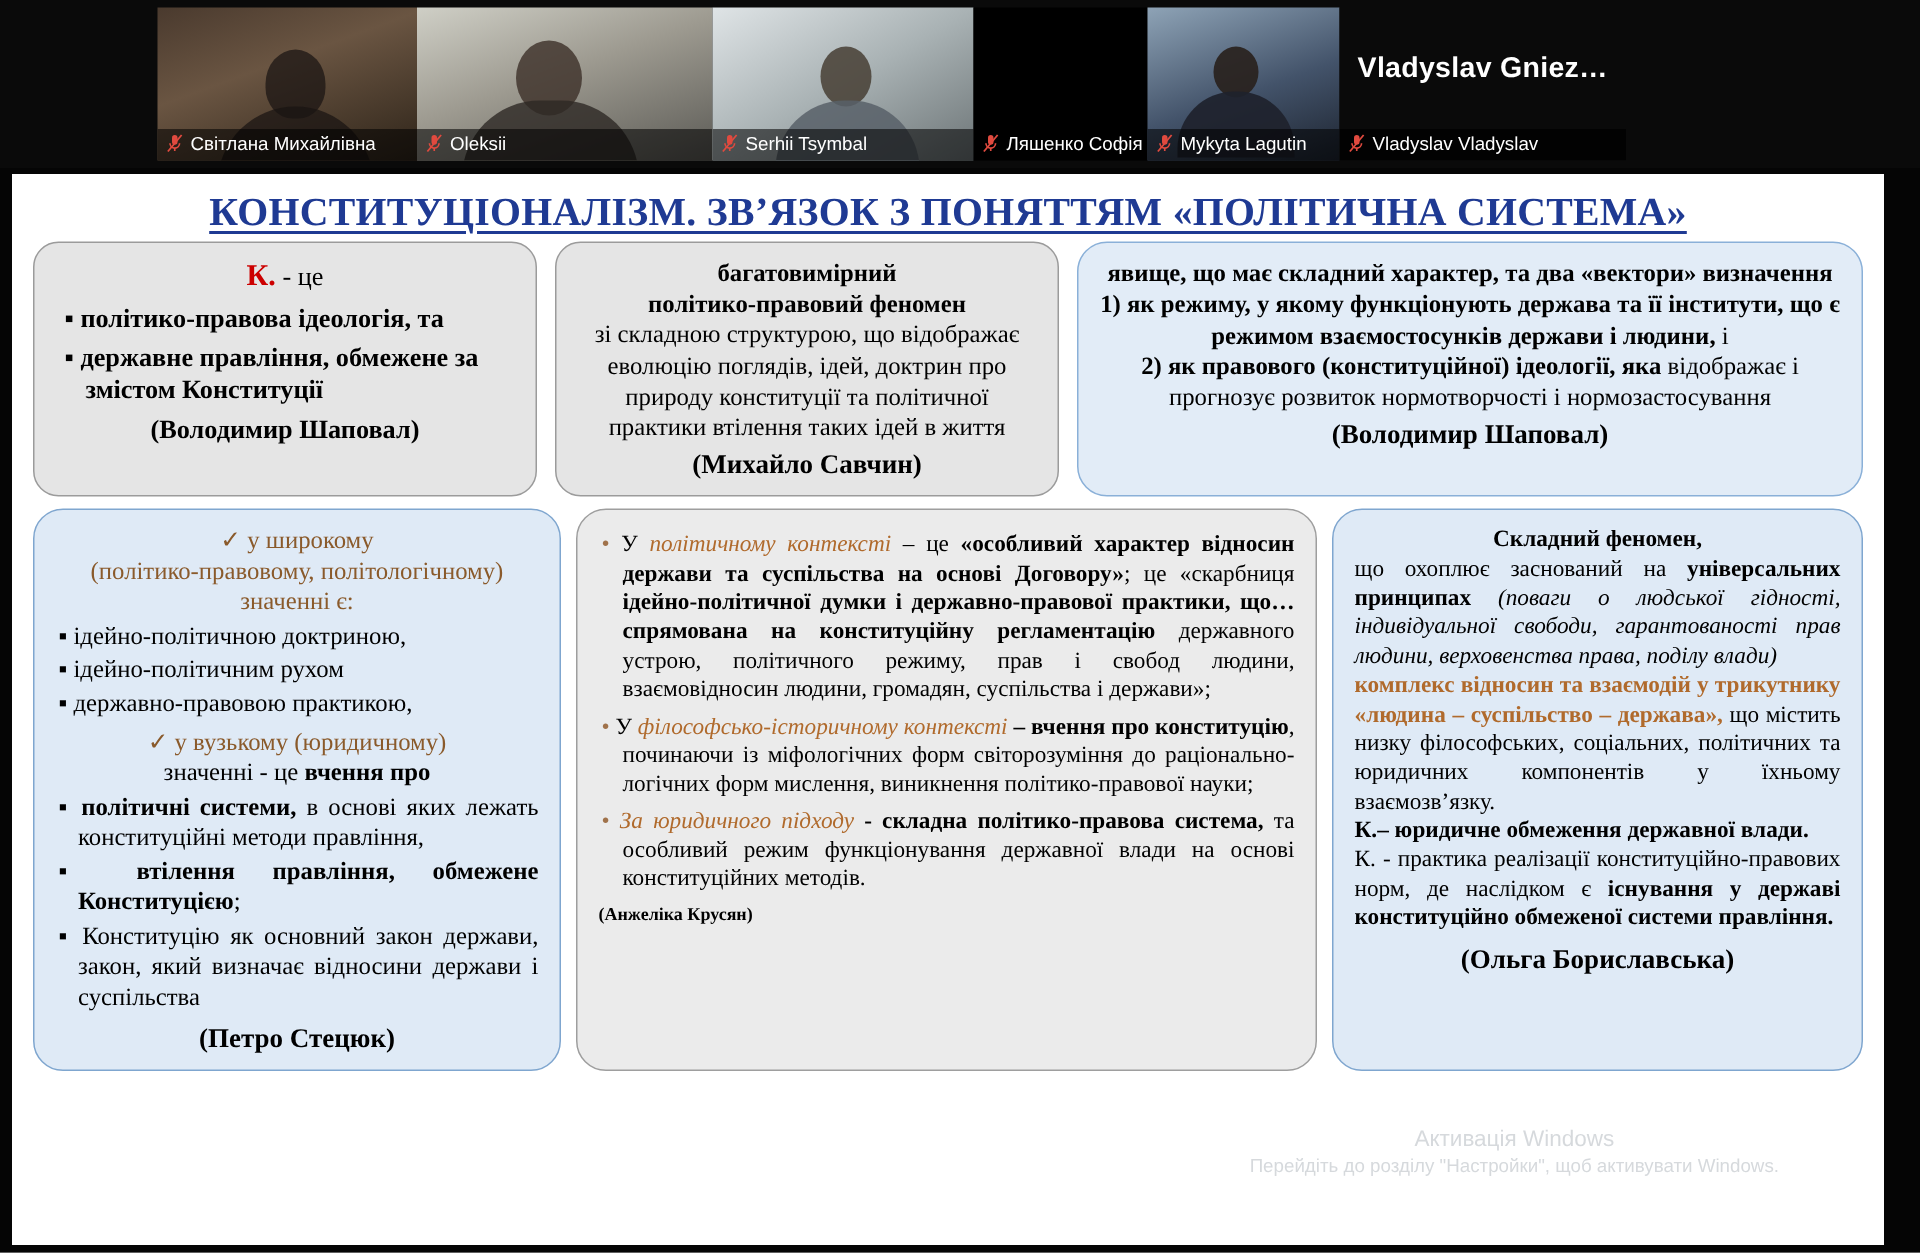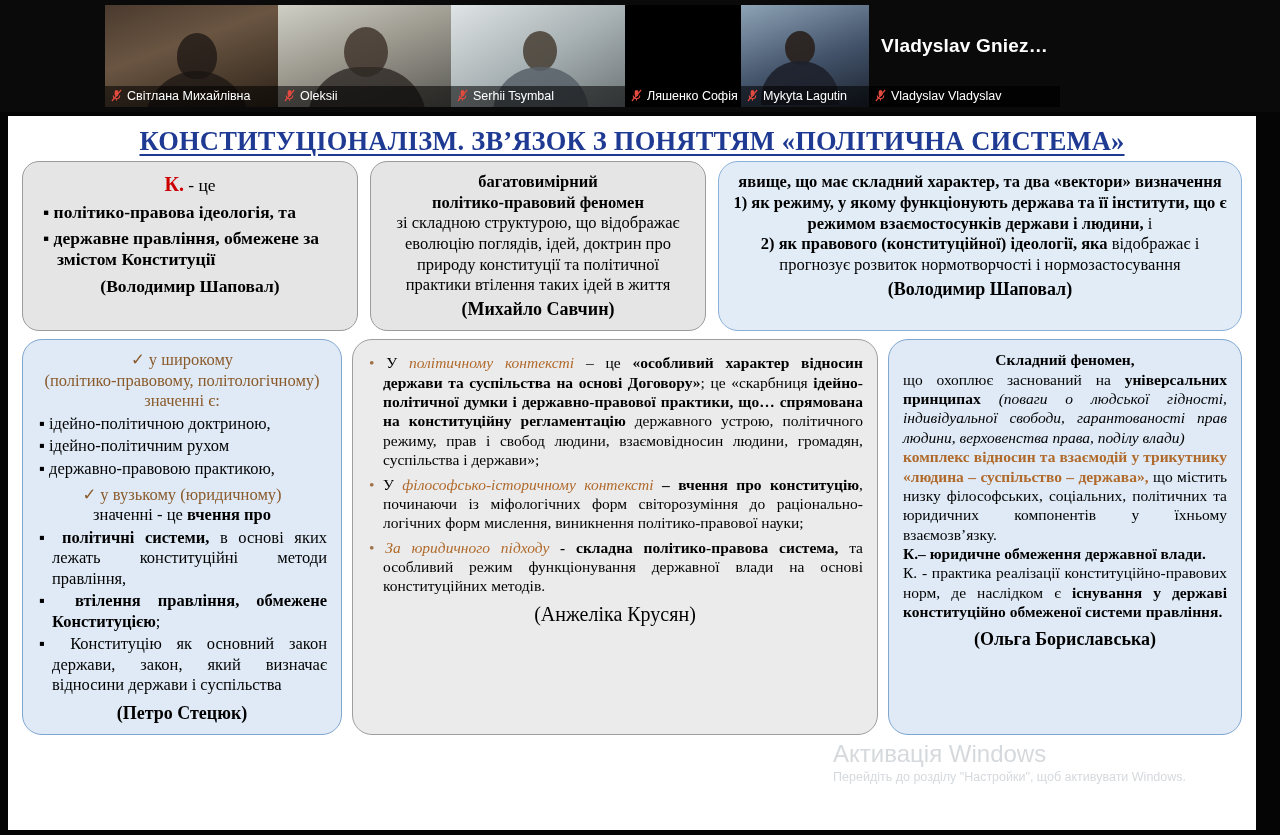--- a/index.html
+++ b/index.html
@@ -18,21 +18,21 @@
     position:absolute;left:0;bottom:0;right:0;
     background:rgba(0,0,0,.55);
     color:#fff;font-family:"Liberation Sans",sans-serif;font-size:12.5px;
     padding:3px 6px 4px 6px;white-space:nowrap;overflow:hidden;text-overflow:ellipsis;
     display:flex;align-items:flex-start;gap:5px;
   }
   .mic{display:inline-block;width:11px;height:13px;position:relative;flex:0 0 auto;}
   .mic svg{display:block}
   .spacer-left{width:105px;height:102px;background:#0a0a0a;}
   .tile-a{width:173px;background:linear-gradient(160deg,#4a3a2e 0%,#6a5542 40%,#2e2419 100%);}
-  .tile-b{width:173px;background:linear-gradient(160deg,#cfcfc6 0%,#9d9a90 45%,#5b5a55 100%);}
+  .tile-b{width:173px;background:linear-gradient(160deg,#cfcfc6 0%,#9d9a90 45%,#5b5a55 100%);padding-left:24px;}
   .tile-c{width:174px;background:linear-gradient(150deg,#dfe4e6 0%,#a9b2b4 50%,#6d7577 100%);}
   .tile-d{width:116px;background:#000;}
   .tile-e{width:128px;background:linear-gradient(160deg,#8ea3b6 0%,#43536a 55%,#1d2430 100%);}
   .tile-f{width:191px;background:#0a0a0a;}
   .tile-f .nameplate{background:rgba(0,0,0,.75);}
   .bigname{
     position:absolute;left:0;right:0;top:30px;text-align:center;
     color:#ffffff;font-family:"Liberation Sans",sans-serif;font-weight:bold;font-size:19px;
     letter-spacing:.2px;
   }
@@ -73,46 +73,46 @@
   .k1 .author{font-weight:bold;margin-top:6px;}
 
   .k2{width:336px;text-align:center;font-size:16.5px;line-height:1.25;}
   .k2 .hl{font-weight:bold;}
   .k2 .author{font-weight:bold;font-size:18px;margin-top:2px;}
 
   .k3{flex:1;text-align:center;font-size:16.5px;line-height:1.26;}
   .k3 b{font-weight:bold;}
   .k3 .author{font-weight:bold;font-size:18px;margin-top:2px;}
 
-  .l1{width:320px;font-size:16.5px;line-height:1.24;}
+  .l1{width:352px;font-size:16.5px;line-height:1.24;}
   .l1 .ck{color:#8a5a2b;text-align:center;display:block;font-weight:normal;}
   .l1 .center{text-align:center;}
   .l1 ul{list-style:none;margin:2px 0 0 0;padding:0;}
   .l1 li{margin:2px 0;text-indent:-13px;padding-left:15px;text-align:justify;}
   .l1 li:before{content:"▪ ";}
   .l1 .author{font-weight:bold;text-align:center;margin-top:6px;font-size:18px;}
 
   .l2{flex:1;font-size:15.5px;line-height:1.25;background:#ebebeb;border-color:#9e9e9e;}
   .l2 ul{list-style:none;margin:0;padding:0;}
   .l2 li{margin:3px 0 5px 0;text-indent:-14px;padding-left:16px;text-align:justify;}
   .l2 li:before{content:"• ";color:#a0724a;}
   .l2 i{font-style:italic;}
   .l2 .or{color:#b06a2c;font-style:italic;}
-  .l2 .author{font-weight:normal;text-align:center;font-size:20px;margin-top:6px;}
+  .l2 .author{font-weight:bold;text-align:left;font-size:12px;margin-top:6px;}
 
   .l3{width:354px;font-size:15.5px;line-height:1.25;text-align:justify;}
   .l3 .author{font-weight:bold;text-align:center;font-size:18px;margin-top:6px;}
   .l3 .or{color:#b06a2c;font-weight:bold;}
   .l3 i{font-style:italic;}
 
   .watermark{
     position:absolute;right:70px;bottom:46px;color:#cfd3d7;text-align:left;
     font-family:"Liberation Sans",sans-serif;opacity:.85;
   }
-  .watermark .w1{font-size:24px;}
+  .watermark .w1{font-size:15px;text-align:center;}
   .watermark .w2{font-size:12.5px;margin-top:2px;}
 </style>
 </head>
 <body>
 
 <div id="app">
 
   <div class="filmstrip">
     <div class="spacer-left"></div>
 

